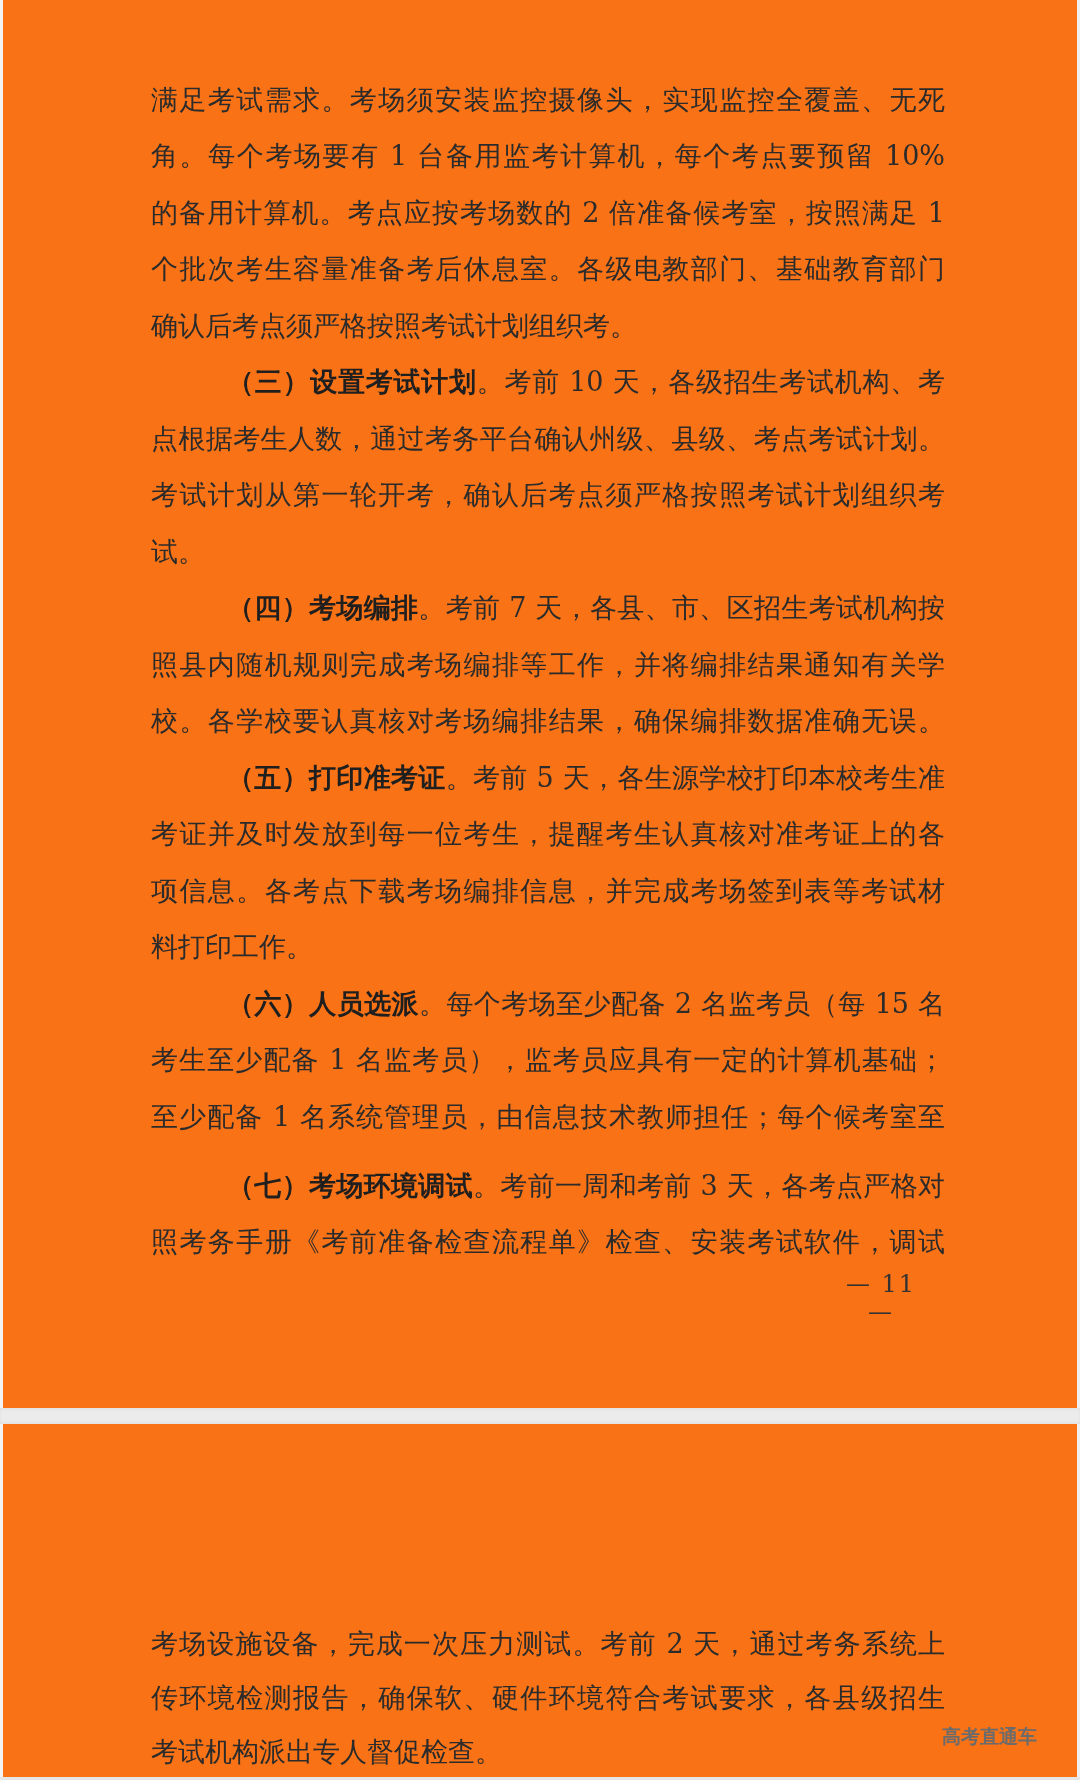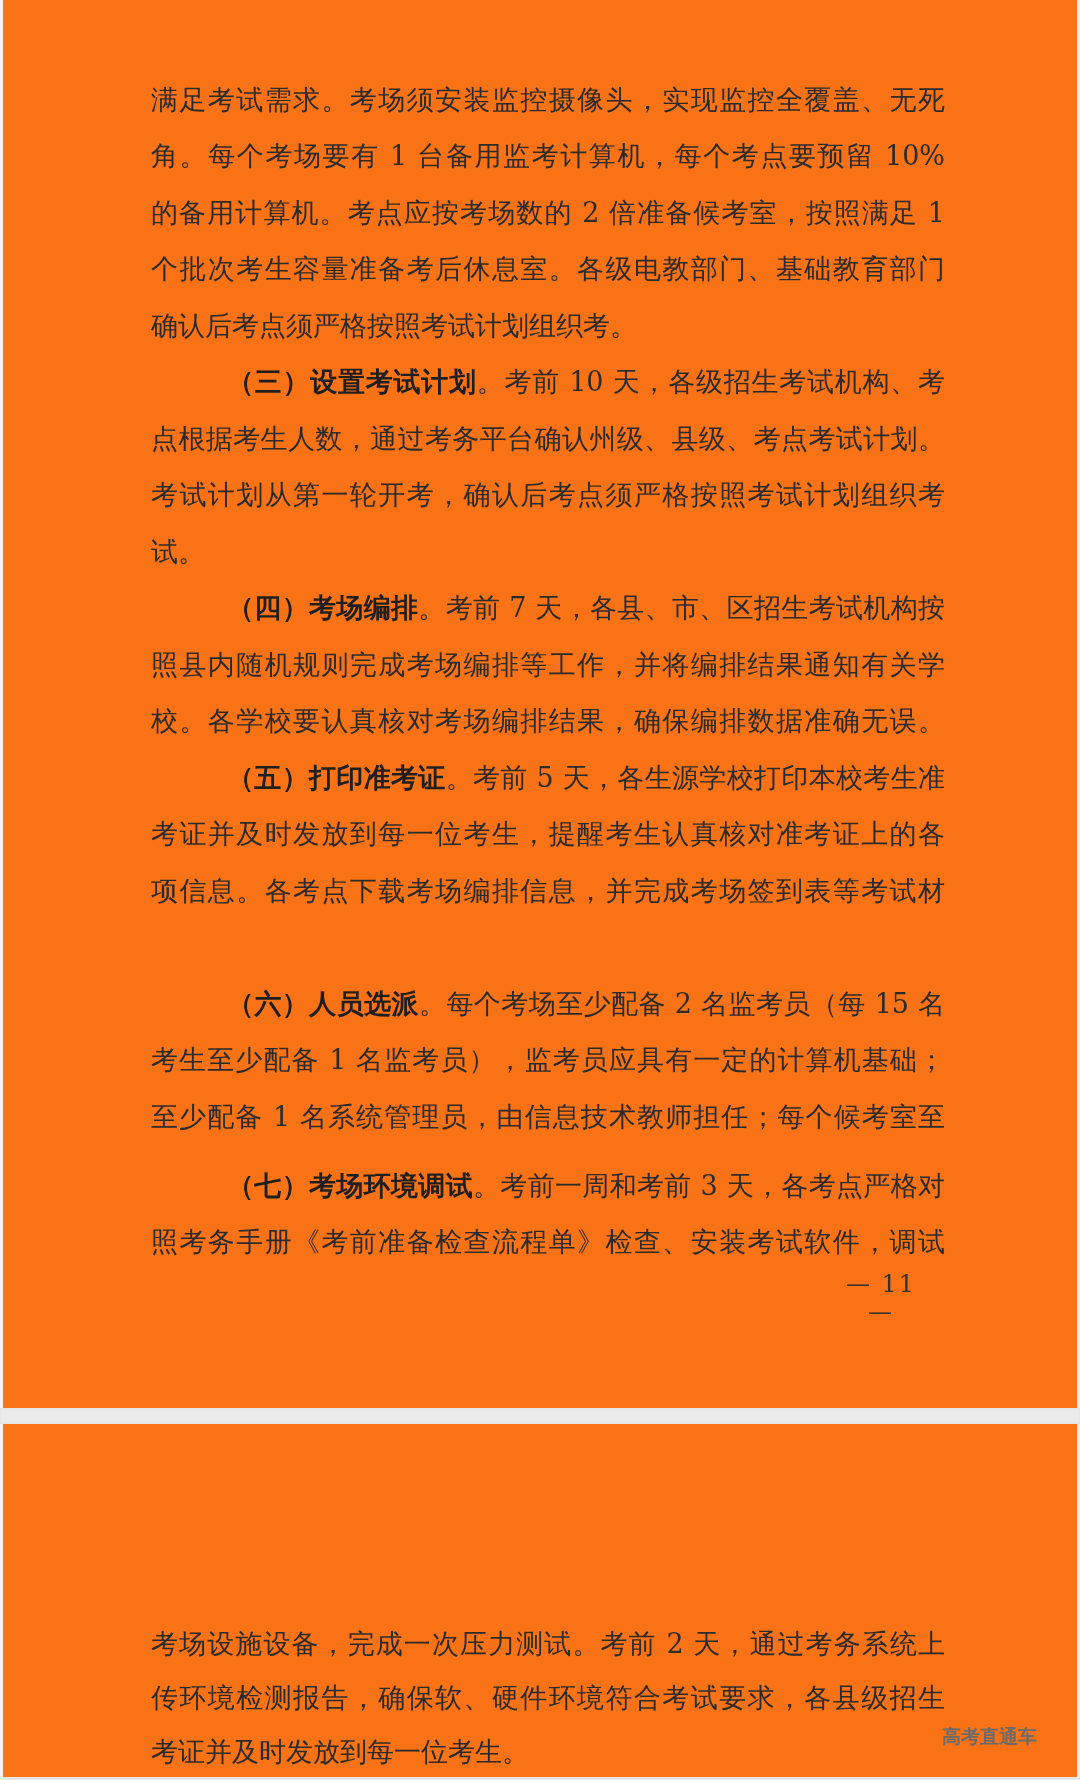--- a/index.html
+++ b/index.html
@@ -59,33 +59,34 @@
   <div class="line" style="top:475px"><span>考试计划从第一轮开考，确认后考点须严格按照考试计划组织考</span></div>
   <div class="line last" style="top:532px"><span>试。</span></div>
 
   <div class="line indent" style="top:588px"><span class="bold">（四）考场编排</span><span>。考前 7 天，各县、市、区招生考试机构按</span></div>
   <div class="line" style="top:645px"><span>照县内随机规则完成考场编排等工作，并将编排结果通知有关学</span></div>
   <div class="line" style="top:701px"><span>校。各学校要认真核对考场编排结果，确保编排数据准确无误。</span></div>
 
   <div class="line indent" style="top:758px"><span class="bold">（五）打印准考证</span><span>。考前 5 天，各生源学校打印本校考生准</span></div>
   <div class="line" style="top:814px"><span>考证并及时发放到每一位考生，提醒考生认真核对准考证上的各</span></div>
   <div class="line" style="top:871px"><span>项信息。各考点下载考场编排信息，并完成考场签到表等考试材</span></div>
+  <div class="line last" style="top:927px"><span>料打印工作。</span></div>
 
   <div class="line indent" style="top:984px"><span class="bold">（六）人员选派</span><span>。每个考场至少配备 2 名监考员（每 15 名</span></div>
   <div class="line" style="top:1040px"><span>考生至少配备 1 名监考员），监考员应具有一定的计算机基础；</span></div>
   <div class="line" style="top:1097px"><span>至少配备 1 名系统管理员，由信息技术教师担任；每个候考室至</span></div>
 
   <div class="line indent" style="top:1166px"><span class="bold">（七）考场环境调试</span><span>。考前一周和考前 3 天，各考点严格对</span></div>
   <div class="line" style="top:1222px"><span>照考务手册《考前准备检查流程单》检查、安装考试软件，调试</span></div>
 
   <div class="page-number">— 11 —</div>
 </div>
 
 <div class="page-gap"></div>
 
 <div class="page" id="page-2">
   <div class="line" style="top:200px"><span>考场设施设备，完成一次压力测试。考前 2 天，通过考务系统上</span></div>
   <div class="line" style="top:254px"><span>传环境检测报告，确保软、硬件环境符合考试要求，各县级招生</span></div>
-  <div class="line last" style="top:308px"><span>考证并及时发放到每一位考生。</span></div>
+  <div class="line last" style="top:308px"><span>考试机构派出专人督促检查。</span></div>
 </div>
 
 <div class="watermark">高考直通车</div>
 <div class="page-bottom"></div>
 
 </body></html>

